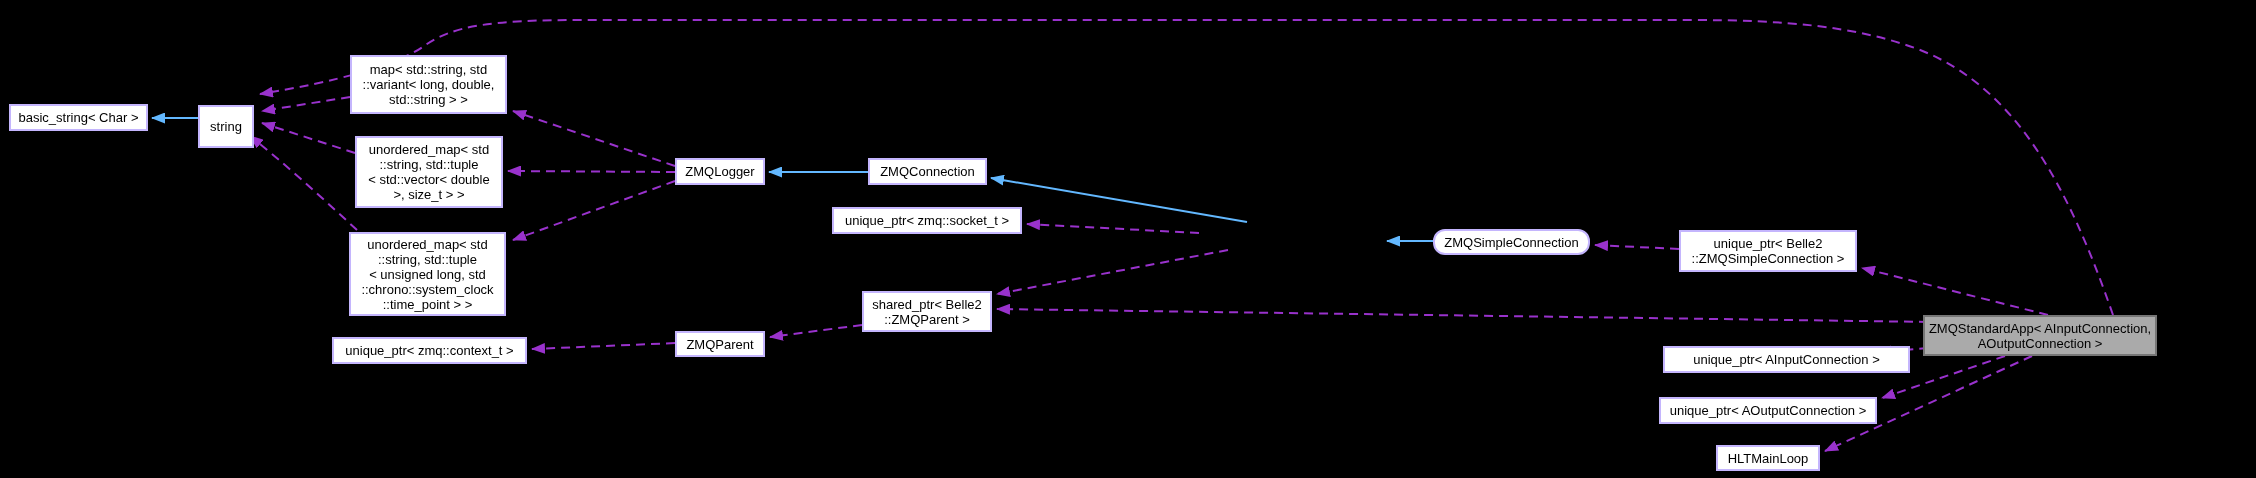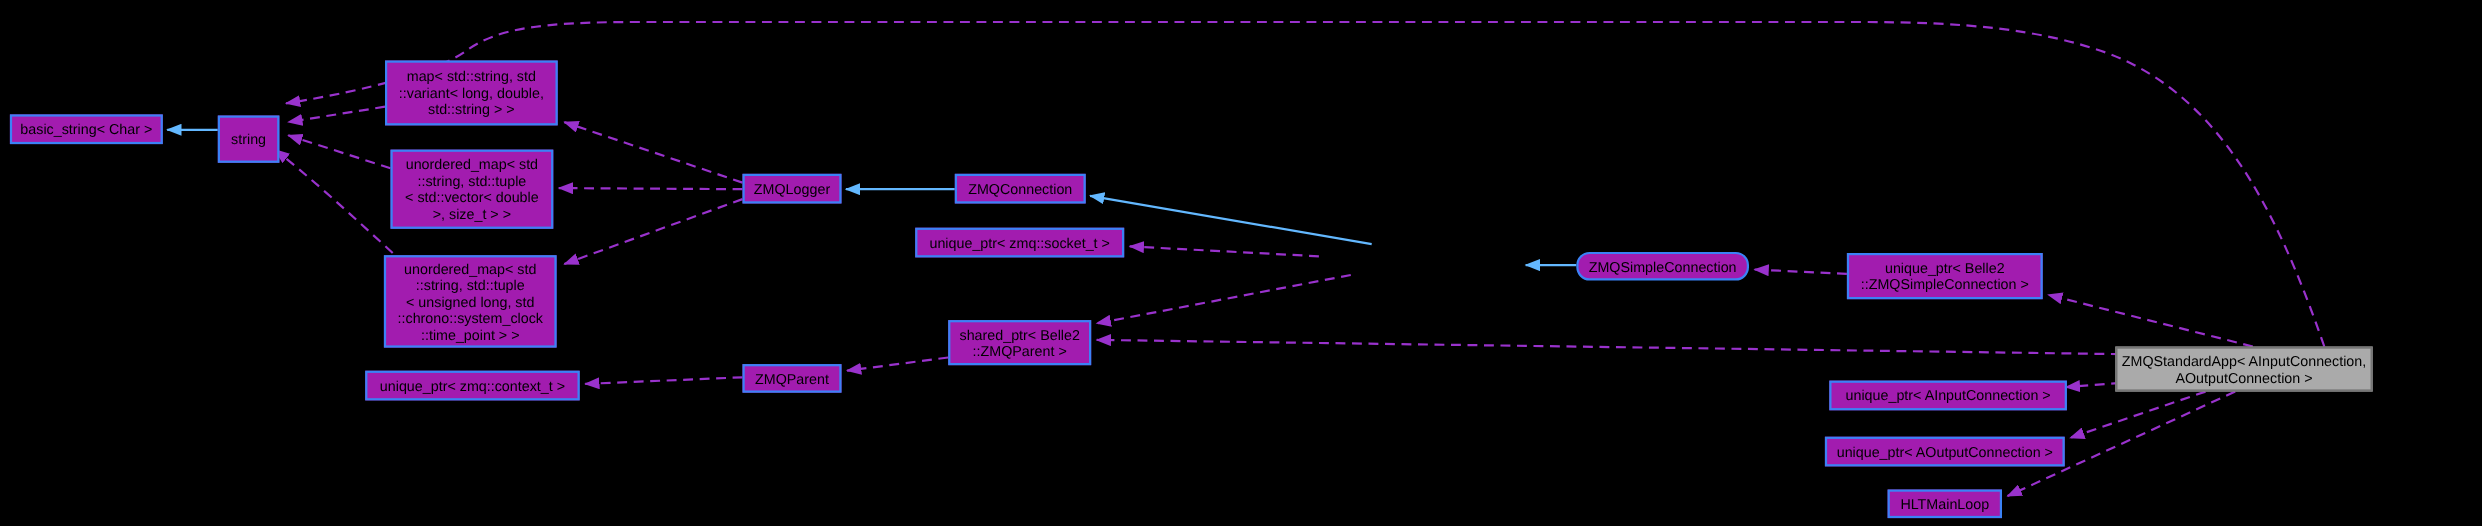--- a/index.html
+++ b/index.html
@@ -14,22 +14,22 @@
     width: 2256px; height: 478px;
     background: #000000;
   }
   #edges-svg {
     position: absolute; left: 0; top: 0;
     width: 2256px; height: 478px;
   }
   .node {
     position: absolute;
     box-sizing: border-box;
-    background: #a21caf;
-    border: 2px solid #3b82f6;
+    background: #ffffff;
+    border: 2px solid #c4b5fd;
     color: #000000;
     display: flex;
     align-items: center;
     justify-content: center;
     text-align: center;
     padding: 1px 2px;
     cursor: pointer;
   }
   .node .node-label {
     font-size: 13px;
@@ -125,21 +125,21 @@
       <span class="node-label">ZMQParent</span>
     </div>
     <div class="node" style="left: 1679px; top: 230px; width: 178px; height: 42px;">
       <span class="node-label">unique_ptr&lt; Belle2
 ::ZMQSimpleConnection &gt;</span>
     </div>
     <div class="node highlight" style="left: 1923px; top: 315px; width: 234px; height: 41px;">
       <span class="node-label">ZMQStandardApp&lt; AInputConnection,
 AOutputConnection &gt;</span>
     </div>
-    <div class="node" style="left: 1663px; top: 346px; width: 216px; height: 27px;">
+    <div class="node" style="left: 1663px; top: 346px; width: 247px; height: 27px;">
       <span class="node-label">unique_ptr&lt; AInputConnection &gt;</span>
     </div>
     <div class="node" style="left: 1659px; top: 397px; width: 218px; height: 27px;">
       <span class="node-label">unique_ptr&lt; AOutputConnection &gt;</span>
     </div>
     <div class="node" style="left: 1716px; top: 445px; width: 104px; height: 26px;">
       <span class="node-label">HLTMainLoop</span>
     </div>
   </div>
 

